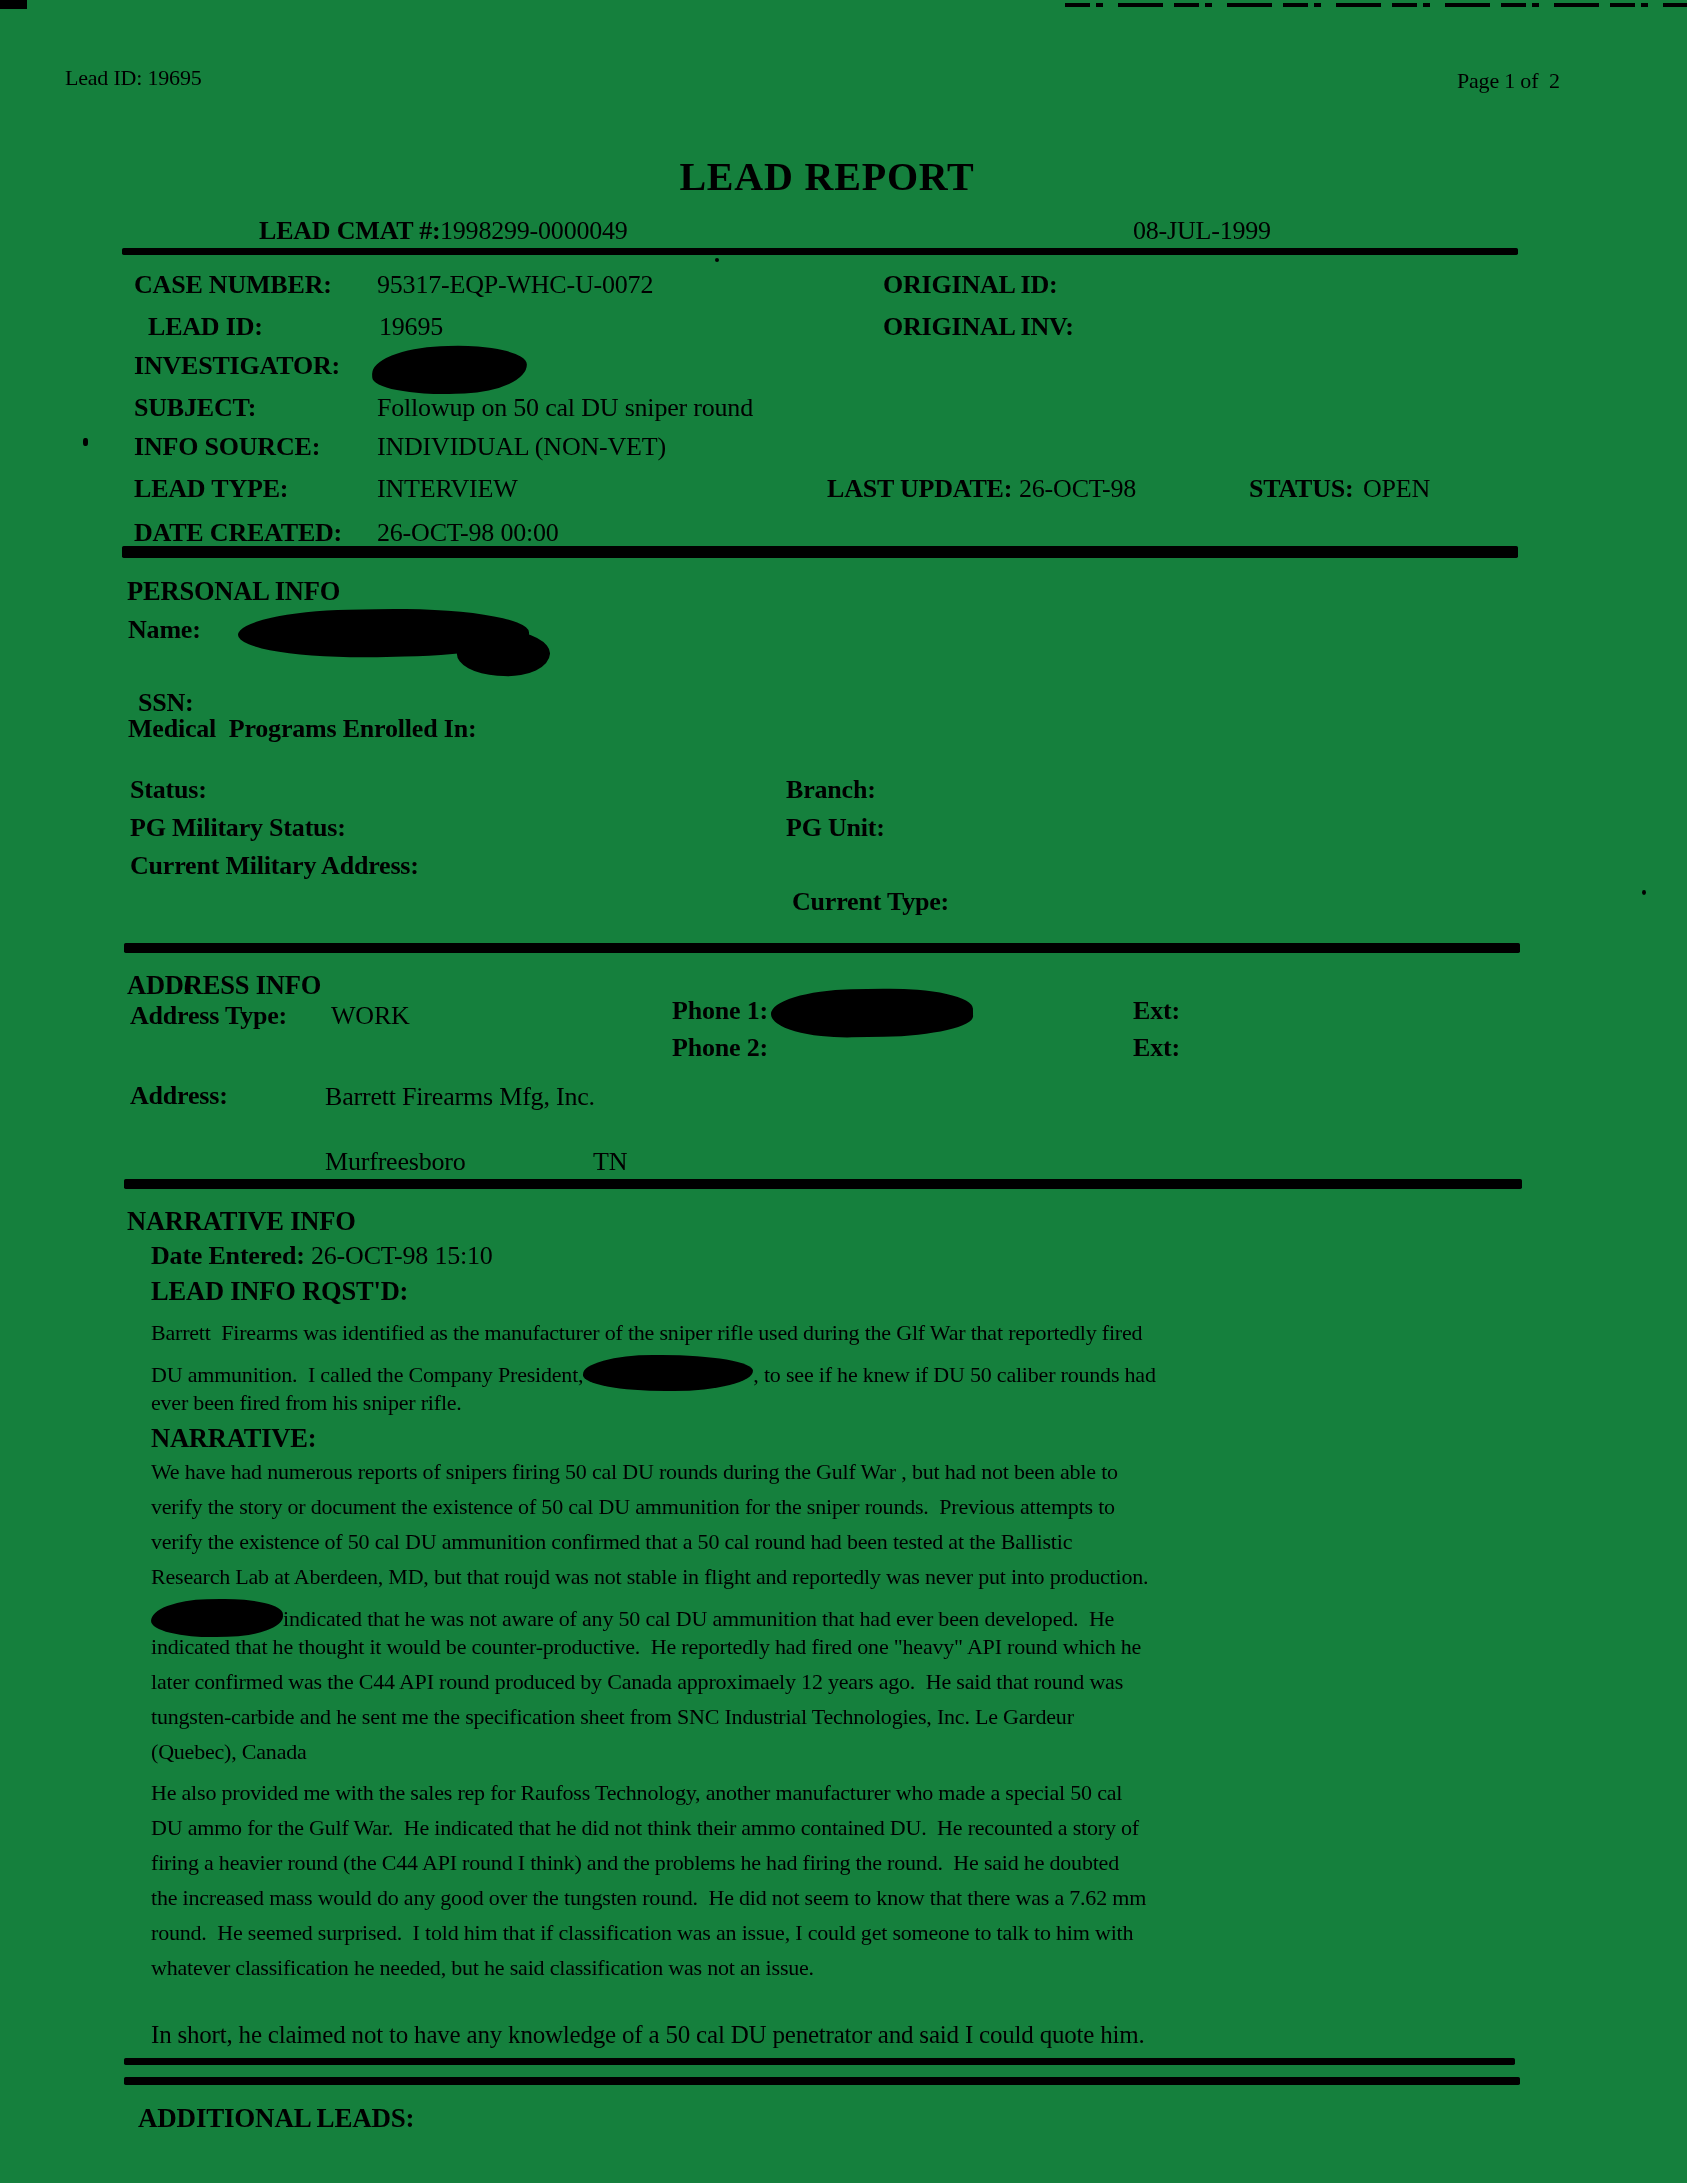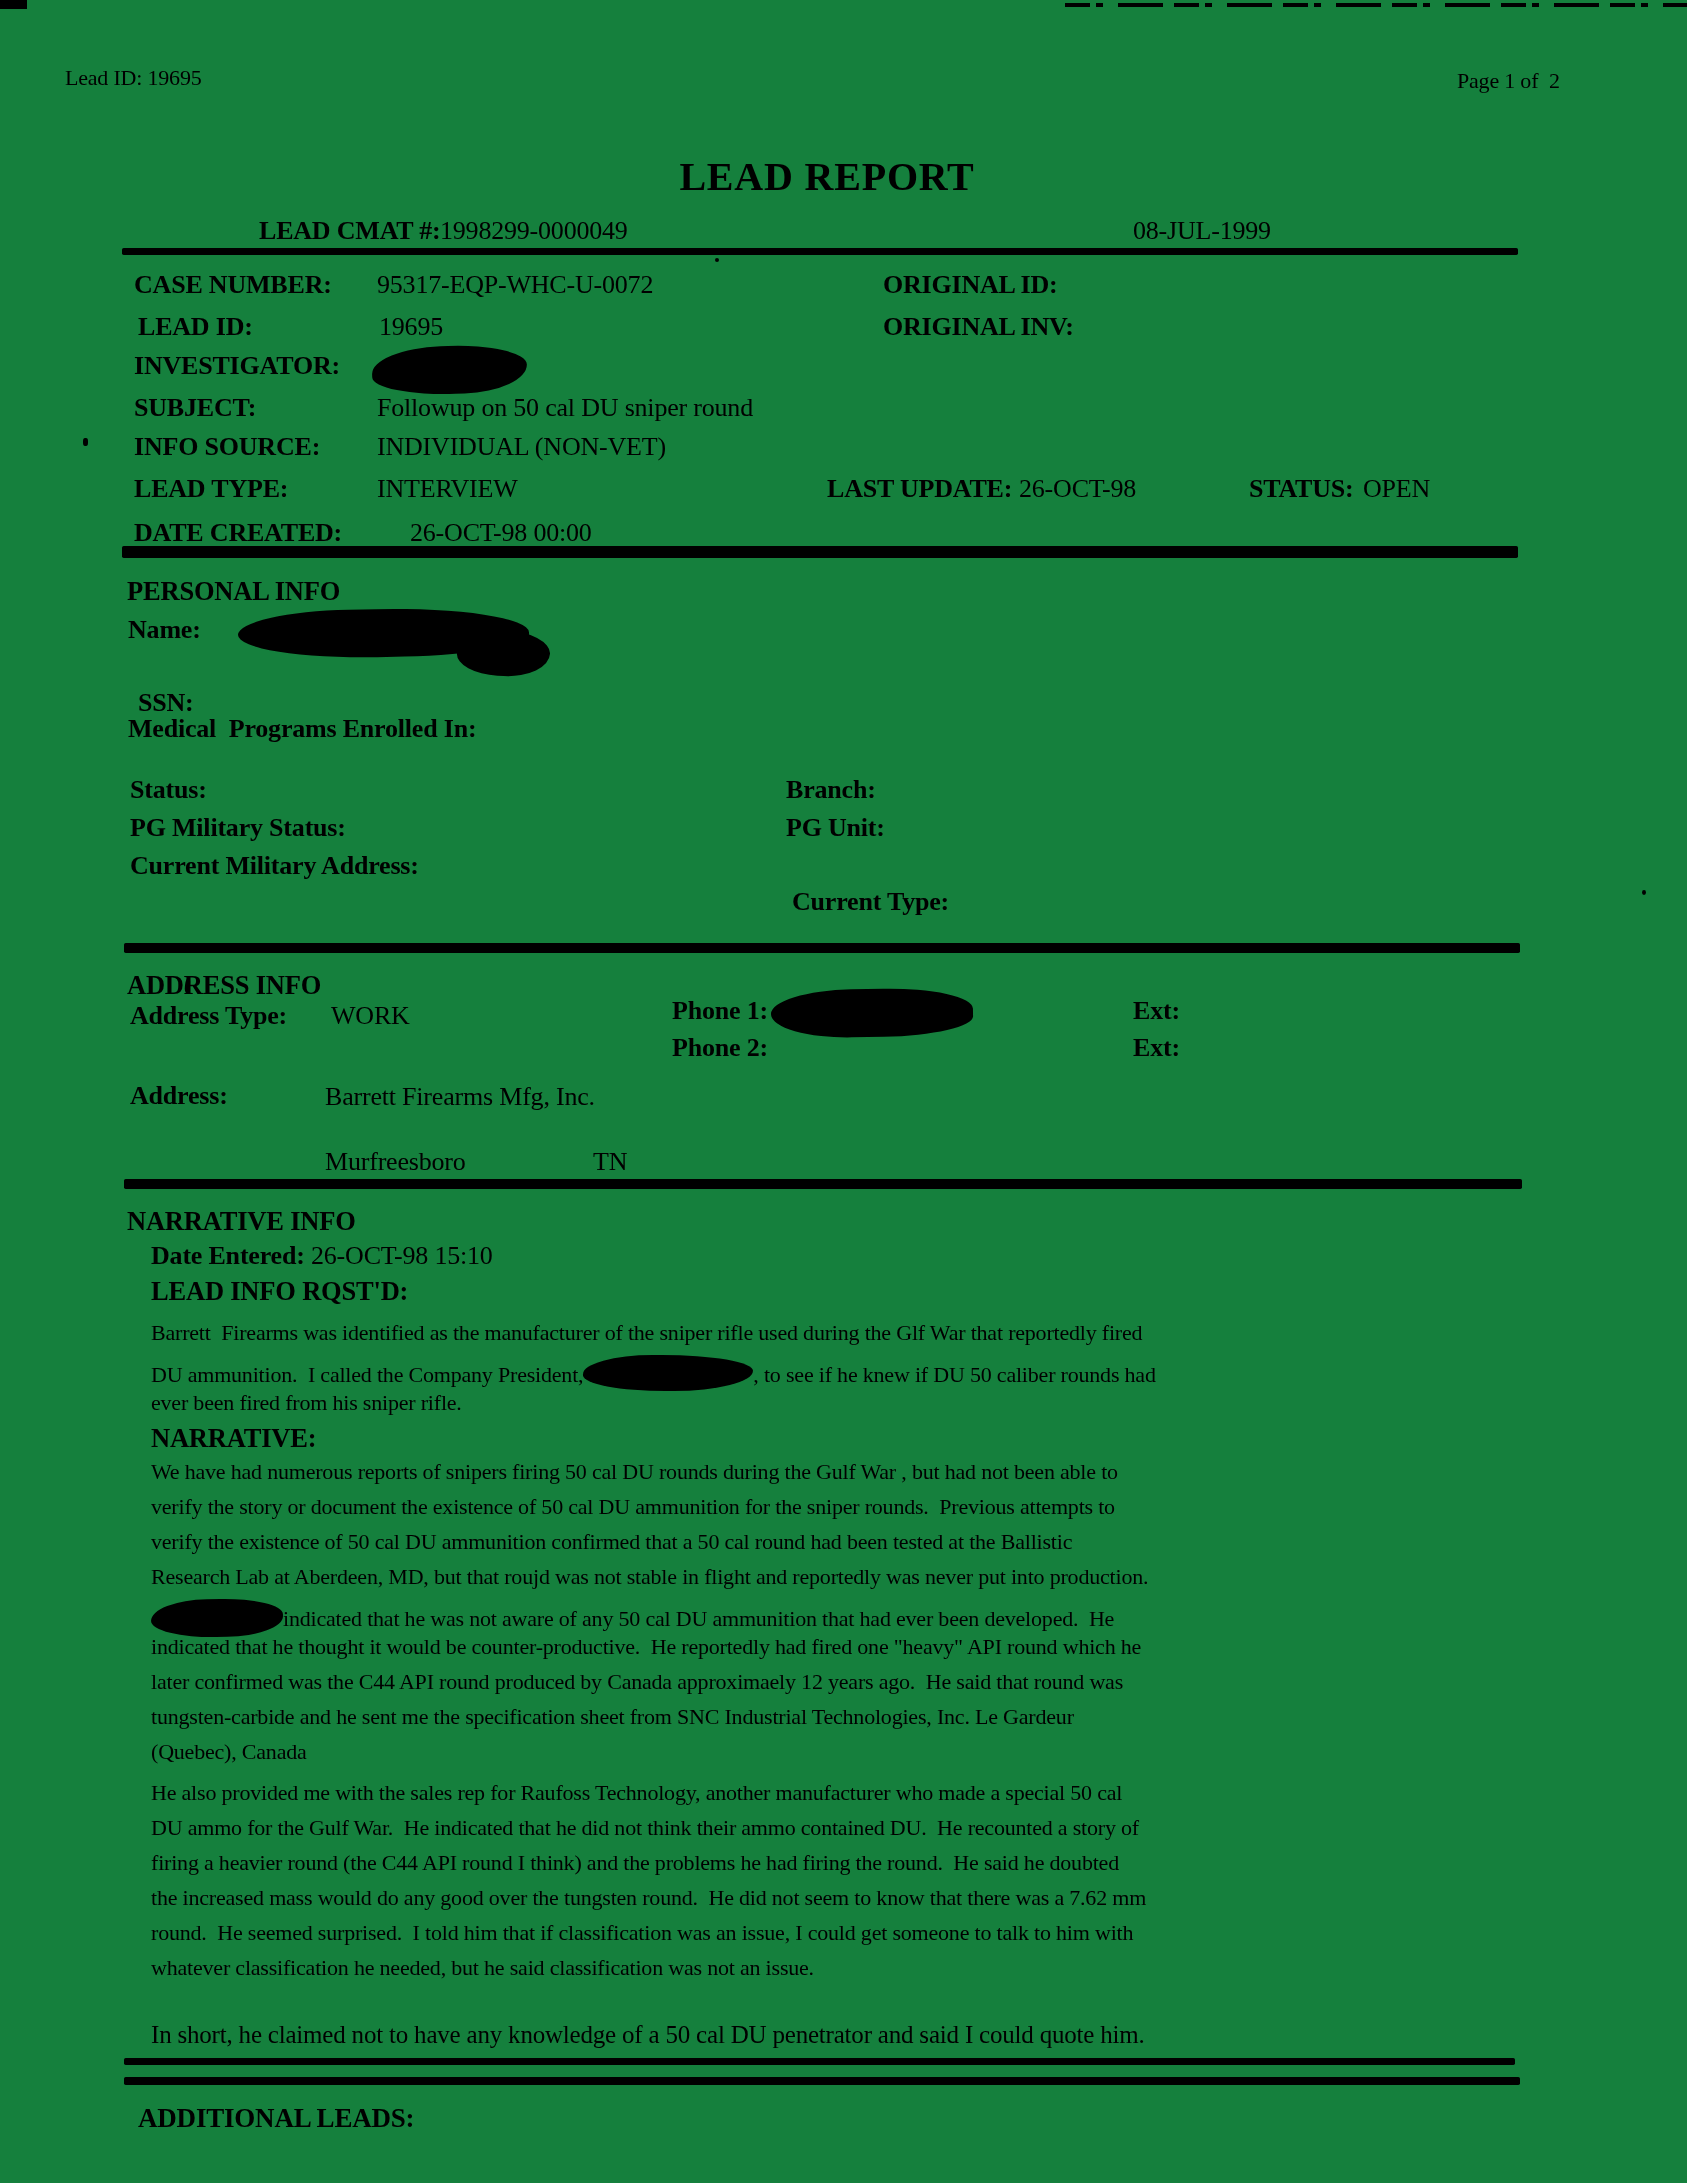--- a/index.html
+++ b/index.html
@@ -48,42 +48,42 @@
   <div class="t b" style="left:259px;top:217px;">LEAD CMAT #:</div>
   <div class="t" style="left:440px;top:217px;">1998299-0000049</div>
   <div class="t" style="left:1133px;top:217px;">08-JUL-1999</div>
 
   <div class="rule" style="left:122px;top:248px;width:1396px;height:7.4px;"></div>
 
   <div class="t b" style="left:134px;top:271px;">CASE NUMBER:</div>
   <div class="t" style="left:377px;top:271px;">95317-EQP-WHC-U-0072</div>
   <div class="t b" style="left:883px;top:271px;">ORIGINAL ID:</div>
 
-  <div class="t b" style="left:138px;top:313px;font-family:Liberation Serif, serif;">LEAD ID:</div>
+  <div class="t b" style="left:148px;top:313px;font-family:Liberation Serif, serif;">LEAD ID:</div>
   <div class="t" style="left:379px;top:313px;">19695</div>
   <div class="t b" style="left:883px;top:313px;">ORIGINAL INV:</div>
 
   <div class="t b" style="left:134px;top:352px;">INVESTIGATOR:</div>
   <div class="redact" style="left:372px;top:346px;width:155px;height:48px;border-radius:46% 52% 42% 55% / 55% 45% 58% 42%;transform:rotate(-2deg);"></div>
 
   <div class="t b" style="left:134px;top:394px;">SUBJECT:</div>
   <div class="t" style="left:377px;top:394px;">Followup on 50 cal DU sniper round</div>
 
   <div class="t b" style="left:134px;top:433px;">INFO SOURCE:</div>
   <div class="t" style="left:377px;top:433px;">INDIVIDUAL (NON-VET)</div>
 
   <div class="t b" style="left:134px;top:475px;">LEAD TYPE:</div>
   <div class="t" style="left:377px;top:475px;">INTERVIEW</div>
   <div class="t b" style="left:827px;top:475px;">LAST UPDATE:</div>
   <div class="t" style="left:1019px;top:475px;">26-OCT-98</div>
   <div class="t b" style="left:1249px;top:475px;">STATUS:</div>
   <div class="t" style="left:1363px;top:475px;">OPEN</div>
 
   <div class="t b" style="left:134px;top:519px;">DATE CREATED:</div>
-  <div class="t" style="left:377px;top:519px;margin-left:33px;">26-OCT-98 00:00</div>
+  <div class="t" style="left:377px;top:519px;">26-OCT-98 00:00</div>
 
   <div class="rule" style="left:122px;top:546px;width:1396px;height:11.6px;"></div>
 
   <div class="t h" style="left:127px;top:577px;">PERSONAL INFO</div>
   <div class="t b" style="left:128px;top:616px;">Name:</div>
   <div class="redact" style="left:238px;top:609px;width:291px;height:48px;border-radius:40% 55% 45% 50% / 50% 58% 42% 55%;transform:rotate(-1.2deg);"></div>
   <div class="redact" style="left:457px;top:630px;width:93px;height:46px;border-radius:48% 52% 50% 46% / 52% 48% 55% 45%;transform:rotate(3deg);"></div>
 
   <div class="t b" style="left:138px;top:689px;">SSN:</div>
   <div class="t b" style="left:128px;top:715px;">Medical  Programs Enrolled In:</div>

